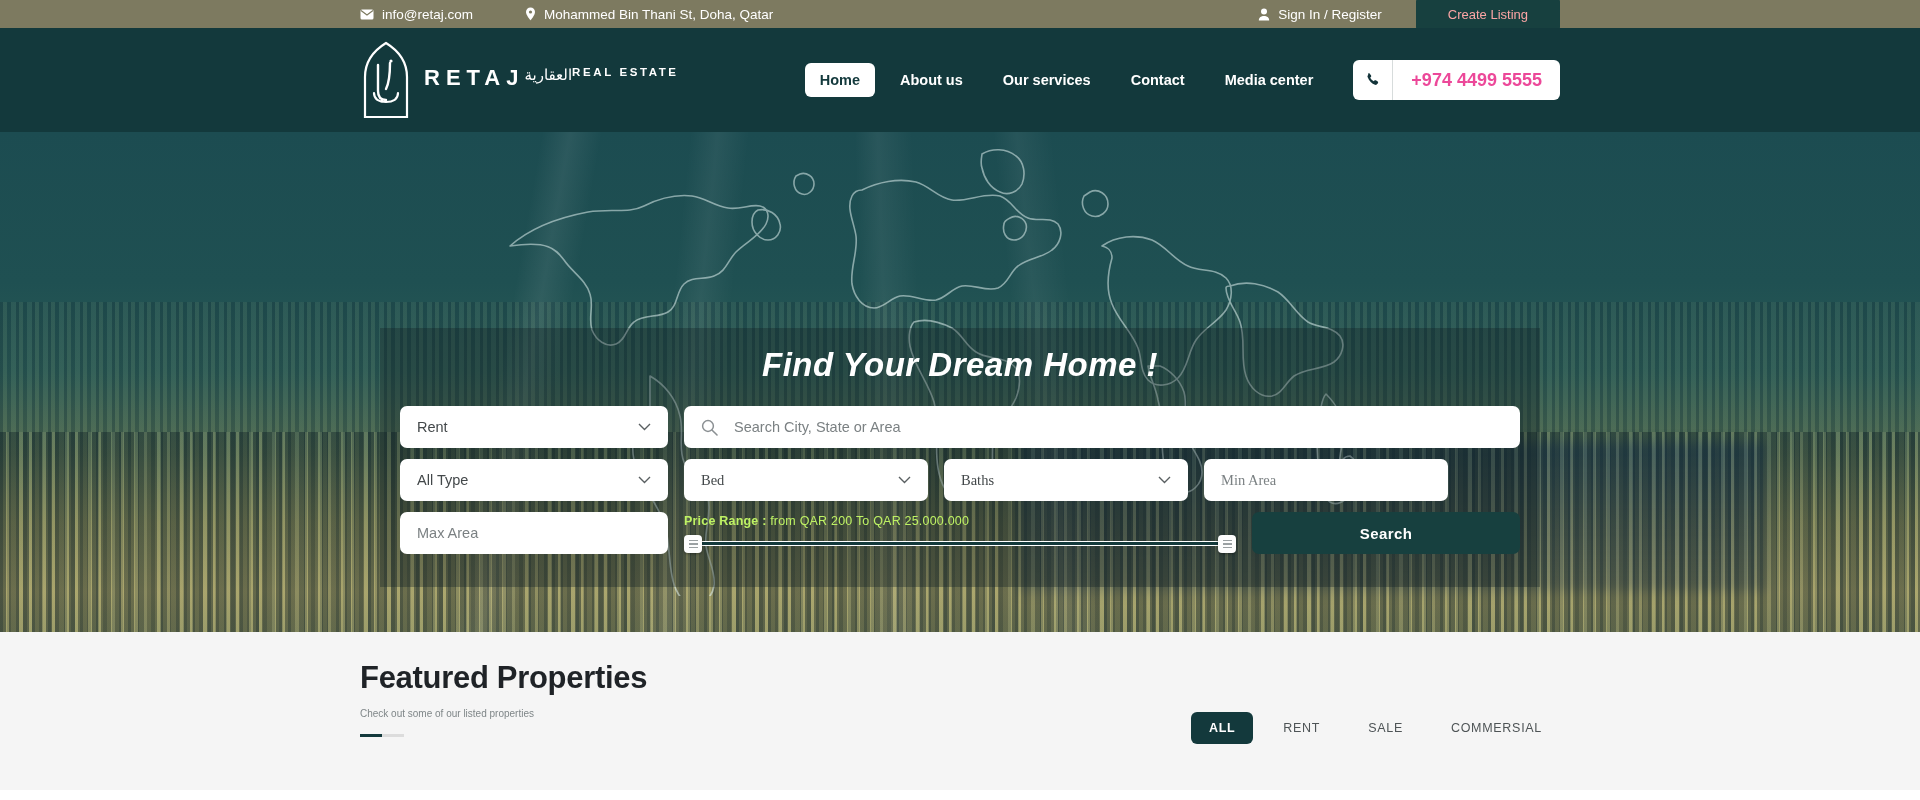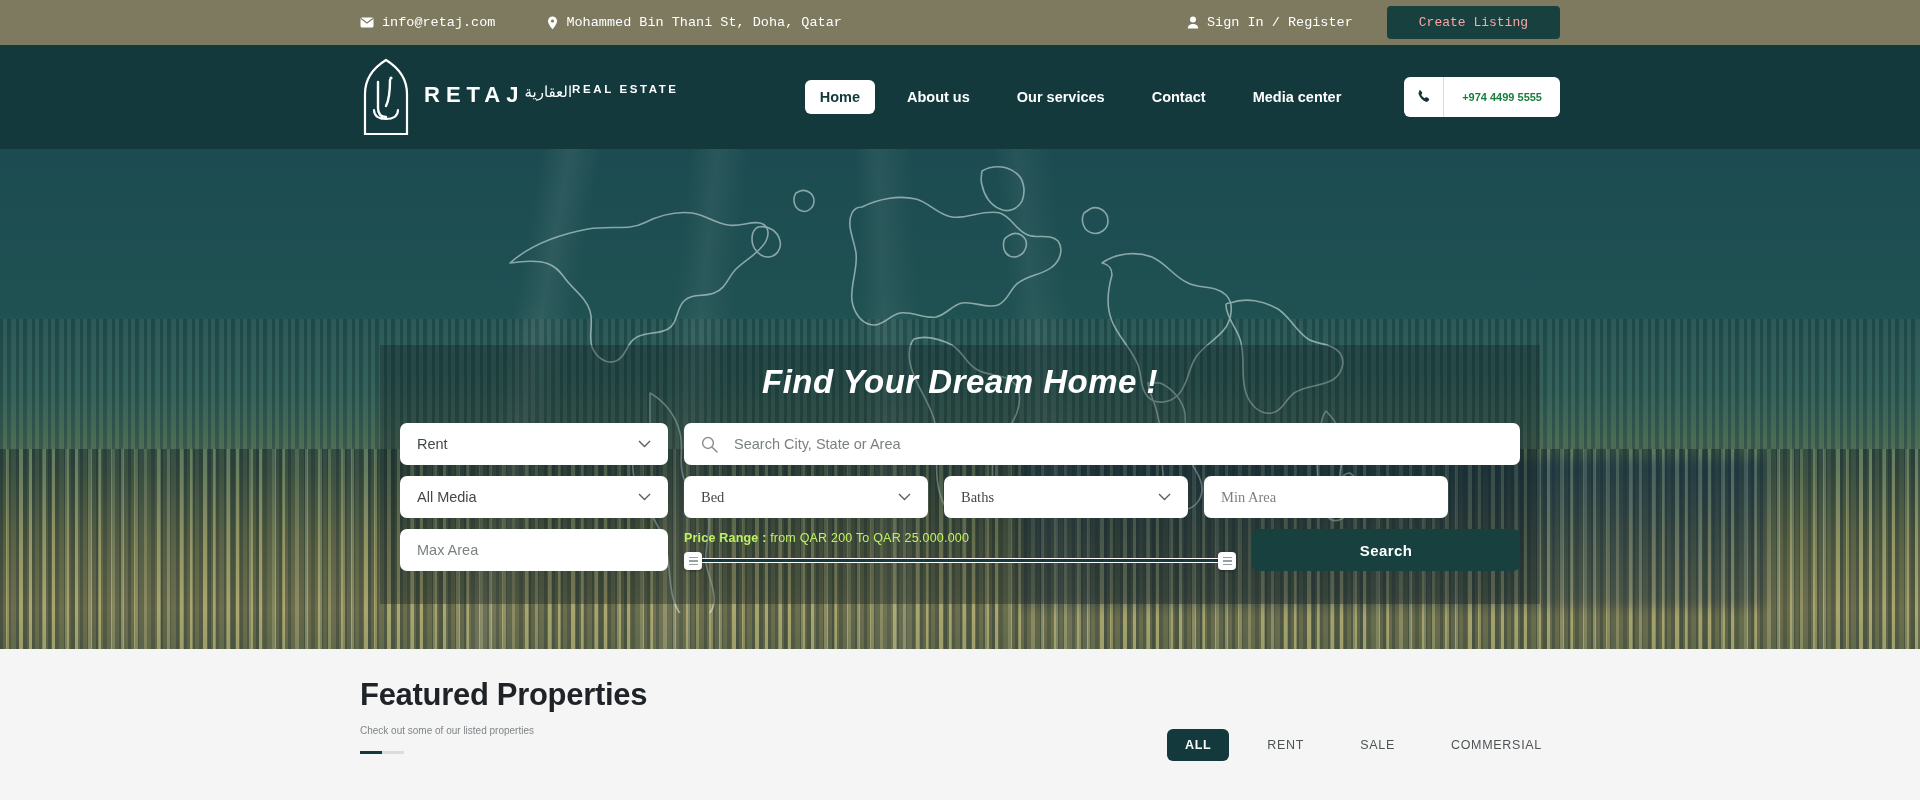--- a/index.html
+++ b/index.html
@@ -5,28 +5,27 @@
   * { box-sizing: border-box; margin: 0; padding: 0; }
   html, body {
     width: 1920px; height: 800px;
     overflow: hidden;
     font-family: "Liberation Sans", sans-serif;
     background: #ffffff;
   }
 
   
   .topbar {
-    height: 45px;
+    height: 28px;
     background: #7d7a60;
     display: flex;
     align-items: center;
     position: relative;
     color: #ffffff;
     font-size: 13.5px;
-    font-family: Liberation Mono, monospace;
   }
   .topbar-inner {
     width: 1200px;
     margin: 0 auto;
     display: flex;
     align-items: center;
     height: 100%;
   }
   .tb-item {
     display: flex;
@@ -72,21 +71,21 @@
     color: #ffffff; font-size: 15px; letter-spacing: 2px;
     text-align: right; margin-bottom: 3px;
   }
   .logo-sub {
     color: #ffffff; font-size: 11.5px; font-weight: 700;
     letter-spacing: 2.6px;
   }
 
   .nav {
     display: flex; align-items: flex-start;
-    gap: 17px;
+    gap: 10px;
     margin-left: 126px;
   }
   .nav-item {
     color: #ffffff; font-size: 14.5px; font-weight: 600;
     padding: 9px 15px; border-radius: 6px; white-space: nowrap;
   }
   .nav-item.active { background: #ffffff; color: #13393c; }
 
   .phone-box {
     margin-left: auto;
@@ -96,21 +95,21 @@
     height: 40px;
     overflow: hidden;
   }
   .phone-ico {
     display: flex; align-items: center; justify-content: center;
     width: 40px; border-right: 1px solid #d7dcdc;
   }
   .phone-num {
     display: flex; align-items: center;
     padding: 0 18px;
-    color: #15803d; font-size: 11px; font-weight: 600;
+    color: #ec4899; font-size: 18px; font-weight: 600;
     white-space: nowrap;
   }
 
   
   .hero {
     position: relative;
     height: 500px;
     overflow: hidden;
     background: #1d4a4b;
   }
@@ -251,21 +250,21 @@
   .feat-sub {
     margin-top: 12px;
     font-size: 10px; color: #7f8688;
   }
   .feat-rule { margin-top: 15px; display: flex; gap: 0; }
   .feat-rule i:first-child { width: 22px; height: 3px; background: #13393c; }
   .feat-rule i:last-child { width: 22px; height: 3px; background: #dcdcdc; }
 
   .tabs {
     position: absolute; right: 0; top: 80px;
-    display: flex; align-items: center; gap: 20px;
+    display: flex; align-items: center; gap: 12px;
   }
   .tab {
     font-size: 12.5px; color: #4e5456; letter-spacing: .7px;
     padding: 9px 18px; border-radius: 6px; white-space: nowrap;
   }
   .tab.active { background: #13393c; color: #ffffff; font-weight: 600; }
 </style>
 </head>
 <body>
 
@@ -389,21 +388,21 @@
                 <circle cx="7" cy="7" r="5.4" fill="none" stroke="#8b9093" stroke-width="1.5"></circle>
                 <path d="M11.2 11.2L16 16" stroke="#8b9093" stroke-width="1.6" stroke-linecap="round"></path>
               </svg>
           </span>
           <span>Search City, State or Area</span>
         </div>
       </div>
 
       <div class="form-row">
         <div class="fld w-sm">
-          <span>All Media</span>
+          <span>All Type</span>
           <span class="caret">
             <svg width="13" height="8" viewBox="0 0 13 8">
                 <path d="M1 1l5.5 5.5L12 1" fill="none" stroke="#5a6062" stroke-width="1.4"></path>
               </svg>
           </span>
         </div>
         <div class="fld w-md">
           <span>Bed</span>
           <span class="caret">
             <svg width="13" height="8" viewBox="0 0 13 8">

